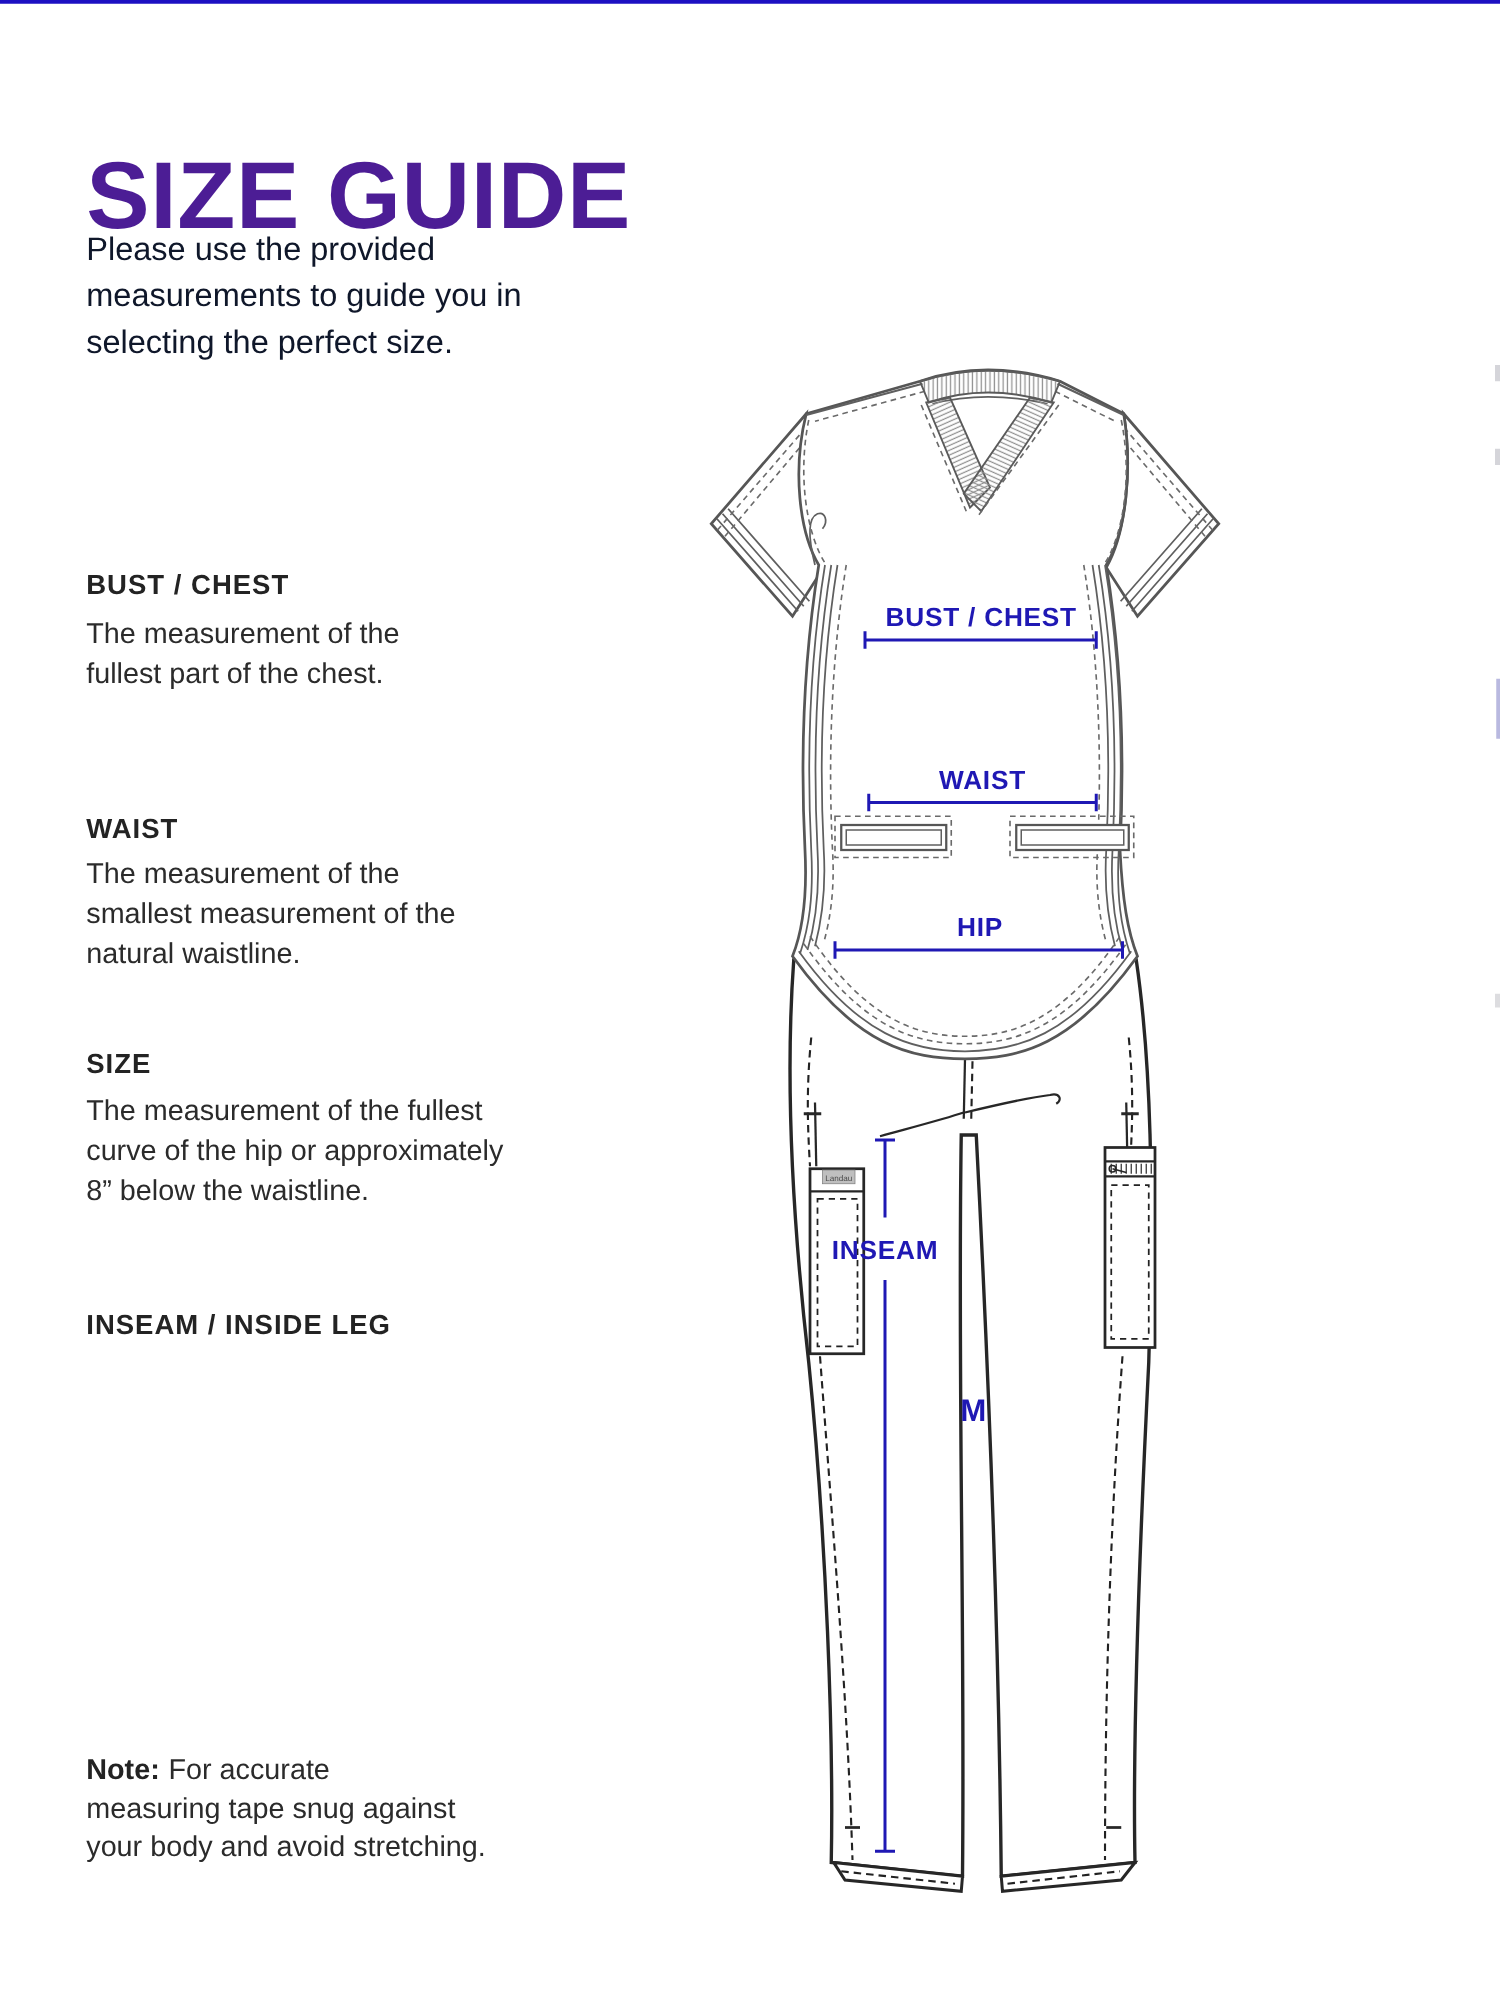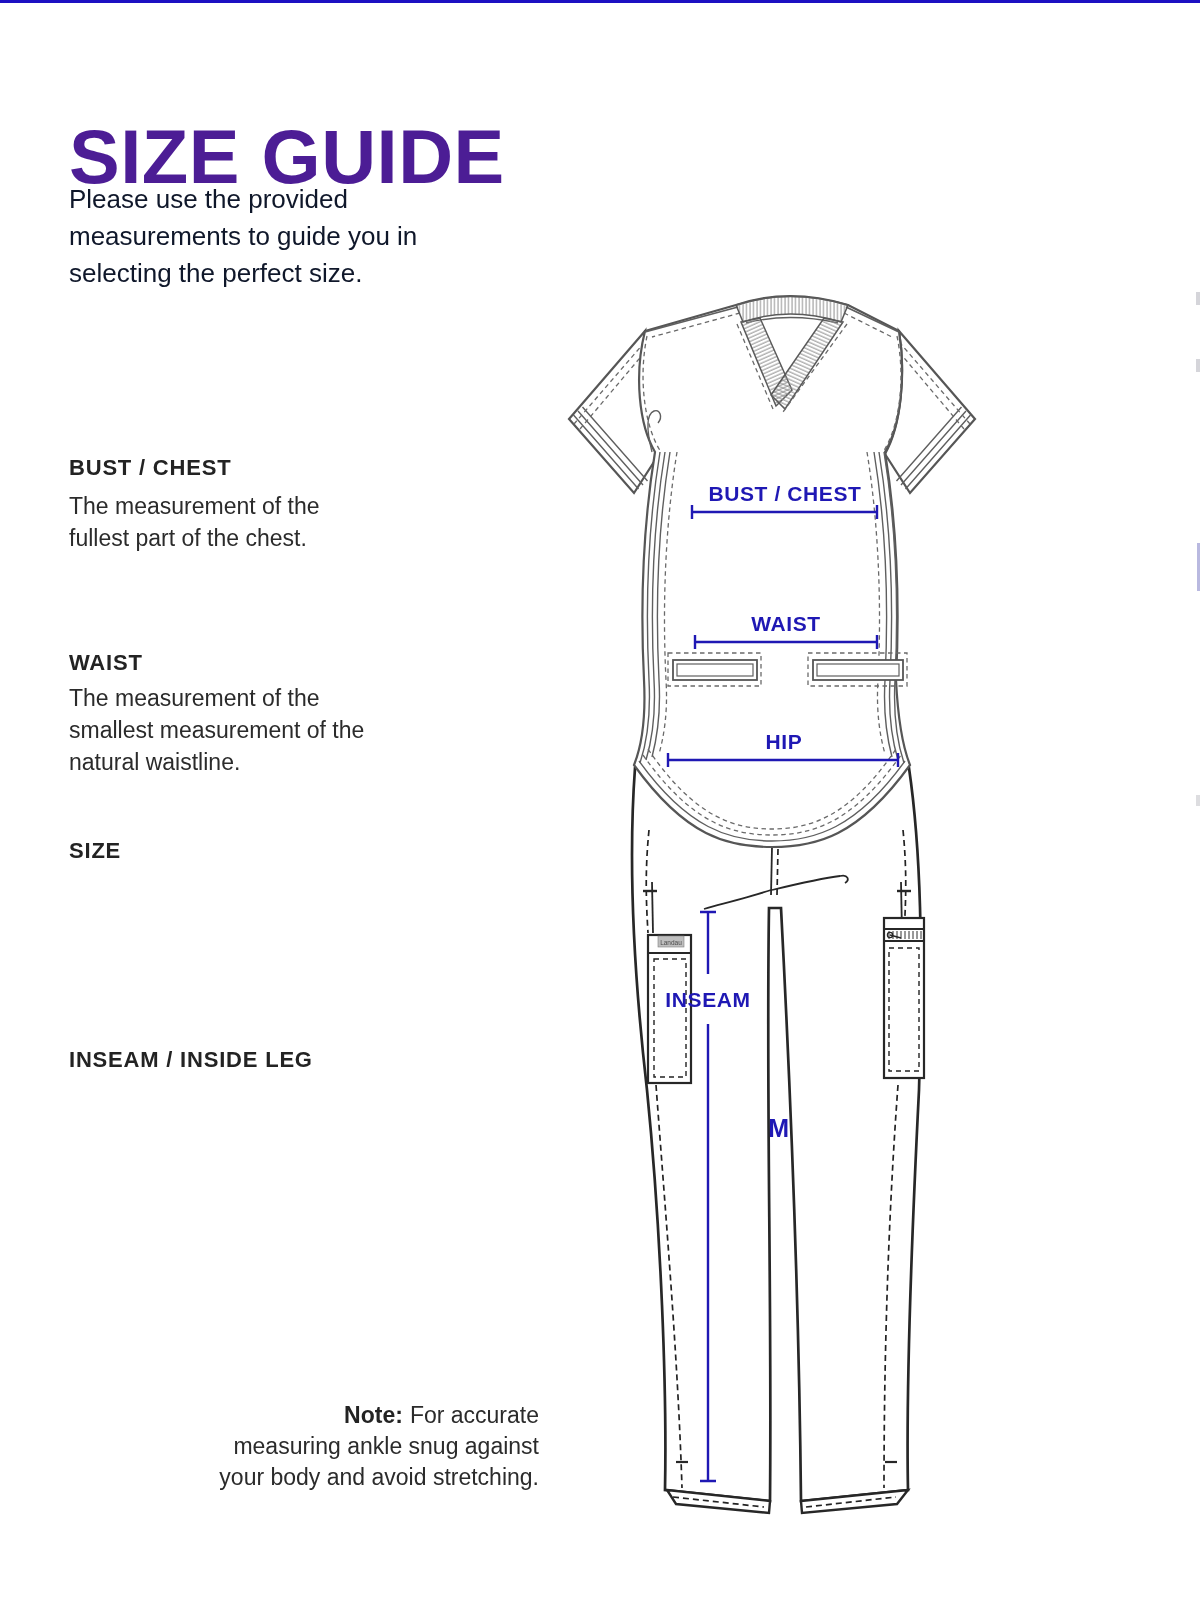--- a/index.html
+++ b/index.html
@@ -10,21 +10,21 @@
   }
   .top-border{position:absolute;left:0;top:0;width:1200px;height:3px;background:var(--chrome,#1c10c2);}
   .col{position:absolute;left:0;top:0;width:560px;height:1600px;}
   .block{position:absolute;left:69px;width:470px;}
   .title{
     top:68px;font-size:76px;line-height:76px;font-weight:bold;color:#4c1d95;letter-spacing:.5px;
   }
   .intro{top:181px;font-size:26px;line-height:37px;color:#0f172a;}
   .s-head{font-size:22px;font-weight:bold;color:#232323;letter-spacing:.8px;}
   .s-body{font-size:23px;line-height:32px;color:#2b2b2b;}
-  .note{top:1400px;font-size:23px;line-height:31px;color:#2b2b2b;text-align:right;}
+  .note{top:1400px;font-size:23px;line-height:31px;color:#2b2b2b;}
   .note-label{font-weight:bold;margin-right:7px;color:#232323;}
   .ln{display:block;}
   
   .diagram{position:absolute;left:0;top:0;}
   .shirt-fill{fill:#ffffff;stroke:#565656;stroke-width:2.2;}
   .shirt-thin{stroke:#5f5f5f;fill:none;stroke-width:1.4;}
   .shirt-dash{stroke:#6a6a6a;fill:none;stroke-width:1.3;stroke-dasharray:4.5 3.5;}
   .pants-fill{fill:#ffffff;stroke:#272727;stroke-width:2.7;}
   .pants-thin{stroke:#272727;fill:none;stroke-width:1.8;}
   .pants-dash{stroke:#222222;fill:none;stroke-width:1.7;stroke-dasharray:6 4;}
@@ -60,26 +60,31 @@
   </div>
 
   <div class="block s-head" style="top:650px">WAIST</div>
   <div class="block s-body" style="top:682px">
     <span class="ln">The measurement of the</span>
     <span class="ln">smallest measurement of the</span>
     <span class="ln">natural waistline.</span>
   </div>
 
   <div class="block s-head" style="top:838px">SIZE</div>
+  <div class="block s-body" style="top:872px">
+    <span class="ln">The measurement of the fullest</span>
+    <span class="ln">curve of the hip or approximately</span>
+    <span class="ln">8” below the waistline.</span>
+  </div>
 
   <div class="block s-head" style="top:1047px">INSEAM / INSIDE LEG</div>
 
   <div class="block note">
     <span class="ln"><b class="note-label">Note:</b><span>For accurate</span></span>
-    <span class="ln">measuring ankle snug against</span>
+    <span class="ln">measuring tape snug against</span>
     <span class="ln">your body and avoid stretching.</span>
   </div>
 </div>
 
 <svg class="diagram" width="1200" height="1600" viewBox="0 0 1200 1600" xmlns="http://www.w3.org/2000/svg">
   <defs>
     <pattern id="ribV" width="3.5" height="8" patternUnits="userSpaceOnUse">
       <line x1="1" y1="0" x2="1" y2="8" stroke="#8f8f8f" stroke-width="1"></line>
     </pattern>
     <pattern id="ribL" width="8" height="3.5" patternUnits="userSpaceOnUse" patternTransform="rotate(-24)">

